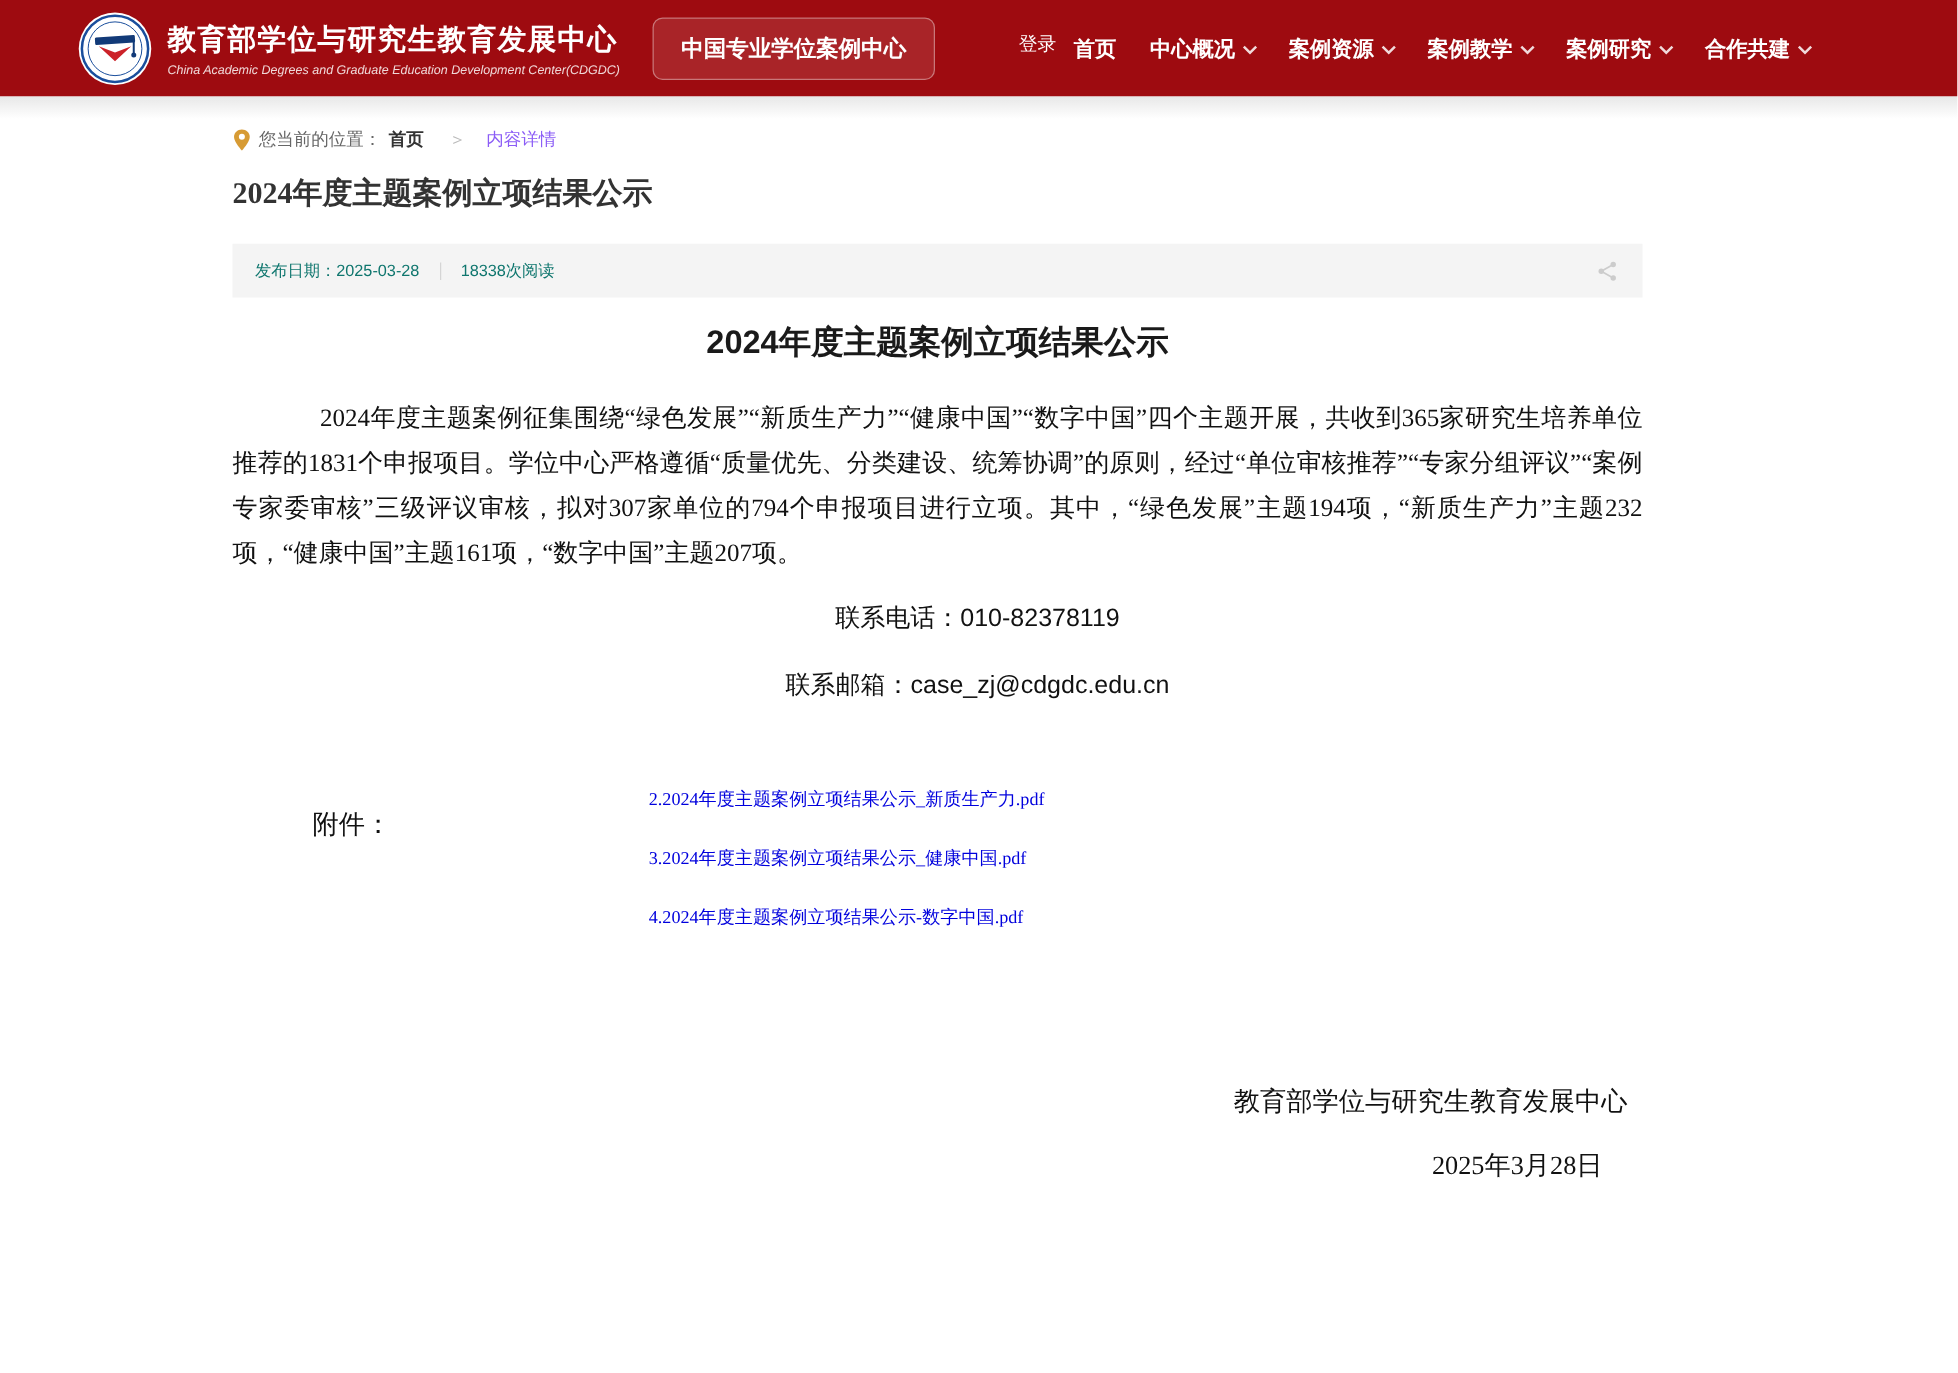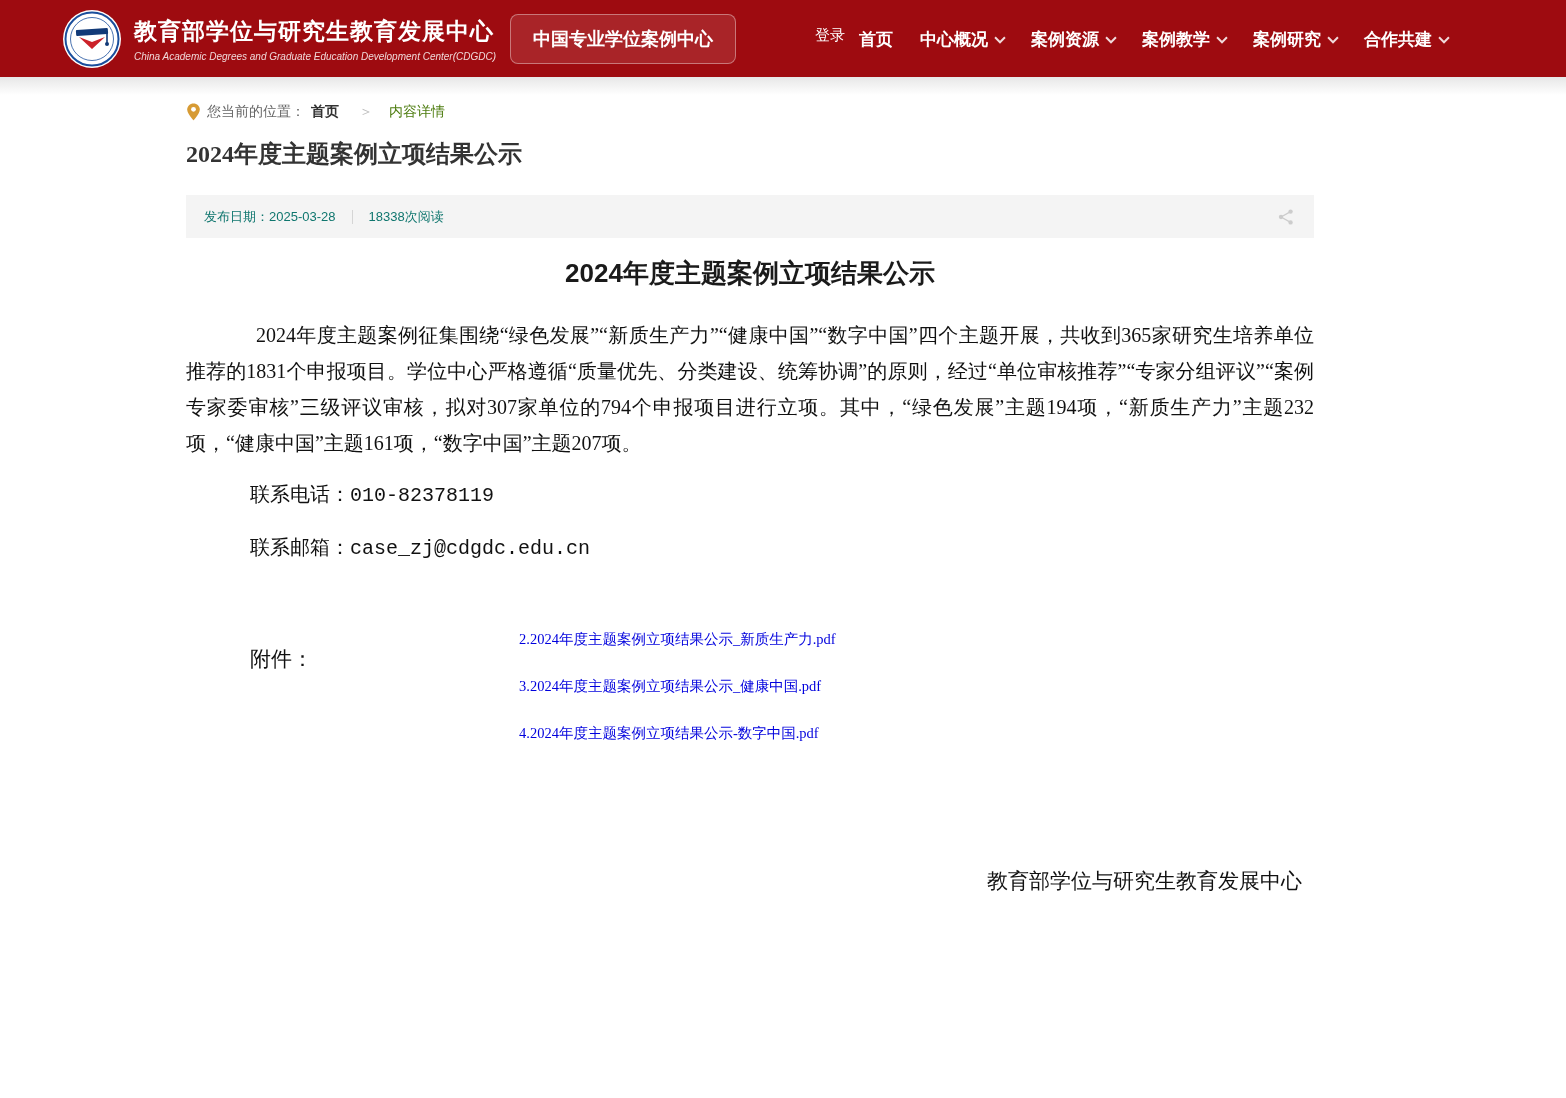--- a/index.html
+++ b/index.html
@@ -8,62 +8,62 @@
 
   
   .header { height:77px; background:#9e0b10; display:flex; align-items:center;
             padding-left:62px; position:relative; }
   .header-shadow { height:18px; background:linear-gradient(#e7e7e7,#ffffff); }
   .logo { width:60px; height:60px; flex:0 0 auto; }
   .brand { margin-left:12px; }
   .brand-cn { font-family:"Liberation Serif","DejaVu Serif",serif;
               font-size:23px; font-weight:bold; color:#ffffff; letter-spacing:1px; }
   .brand-en { font-size:10px; font-style:italic; color:#f0d8d8; margin-top:4px; }
-  .case-btn { margin-left:14px; padding:12px 22px; background:#a92428;
+  .case-btn { margin-left:26px; padding:12px 22px; background:#a92428;
               border:1px solid rgba(255,255,255,.38); border-radius:8px;
               color:#ffffff; font-size:18px; font-weight:bold; cursor:pointer;
               font-family:"Liberation Sans","DejaVu Sans",sans-serif; }
   .header-right { margin-left:auto; margin-right:118px; display:flex;
                   flex-direction:row; align-items:flex-end; }
   .login { color:#ffffff; font-size:15px; margin:0 14px 6px 0; text-decoration:none; }
   .nav { display:flex; align-items:center; gap:27px; }
   .nav a { color:#ffffff; font-size:17px; font-weight:bold; text-decoration:none;
            display:flex; align-items:center; white-space:nowrap; }
   .chev { width:8px; height:8px; border-right:2px solid rgba(255,255,255,.85);
           border-bottom:2px solid rgba(255,255,255,.85); transform:rotate(45deg);
           margin:-4px 0 0 8px; }
 
   
   .content { width:1128px; margin-left:186px; }
 
   .breadcrumb { margin-top:8px; display:flex; align-items:center; gap:6px;
                 font-size:14px; color:#666; }
   .breadcrumb .home { color:#333; font-weight:bold; text-decoration:none; margin-right:14px; }
   .breadcrumb .sep { color:#bbb; margin-right:10px; }
-  .breadcrumb .cur { color:#4d7c0f; }
+  .breadcrumb .cur { color:#8b5cf6; }
   .pin { width:15px; height:18px; }
 
   .page-title { margin-top:17px; font-family:"Liberation Serif","DejaVu Serif",serif;
                 font-size:24px; font-weight:bold; color:#333; }
 
   .meta { margin-top:25px; height:43px; background:#f4f4f4; display:flex;
           align-items:center; padding:0 18px; font-size:13px; color:#0f766e; }
   .meta .vbar { width:1px; height:14px; background:#d5d5d5; margin:0 16px; }
   .share { margin-left:auto; cursor:pointer; display:flex; align-items:center; }
 
   .article-title { margin-top:18px; text-align:center; font-size:26px; font-weight:bold;
                    color:#1a1a1a; font-family:"Liberation Sans","DejaVu Sans",sans-serif; }
 
   .para { font-family:"Liberation Serif","DejaVu Serif",serif; font-size:20px;
           line-height:36px; color:#111; text-align:justify; }
   .para1 { margin-top:26px; text-indent:70px; }
   .para2 { margin-top:22px; text-indent:86px; }
 
-  .contact { font-family:Liberation Mono, monospace; font-size:20px;
-             color:#111; margin-left:64px; }
+  .contact { font-family:Liberation Sans, sans-serif; font-size:20px;
+             color:#111; margin-left:64px;text-align:center; }
   .contact.phone { margin-top:20px; }
   .contact.email { margin-top:26px; }
 
   .attach { display:flex; margin-top:64px; }
   .attach-label { margin-left:64px; font-family:"Liberation Serif","DejaVu Serif",serif;
                   font-size:21px; color:#111; flex:0 0 auto;margin-top:20px; }
   .attach-links { margin-left:4px; padding-top:5px; }
   .attach-links a { display:block; font-family:"Liberation Serif","DejaVu Serif",serif;
                     font-size:14.5px; color:#0000dd; text-decoration:none;
                     margin-bottom:28px; }
@@ -169,15 +169,16 @@
     <div class="attach-label">附件：</div>
     <div class="attach-links">
       <a href="#" class="indent">2.2024年度主题案例立项结果公示_新质生产力.pdf</a>
       <a href="#" class="indent">3.2024年度主题案例立项结果公示_健康中国.pdf</a>
       <a href="#" class="indent">4.2024年度主题案例立项结果公示-数字中国.pdf</a>
     </div>
   </div>
 
   <div class="signature">
     <div class="org">教育部学位与研究生教育发展中心</div>
+    <div class="date">2025年3月28日</div>
   </div>
 
 </div>
 
 </body></html>

